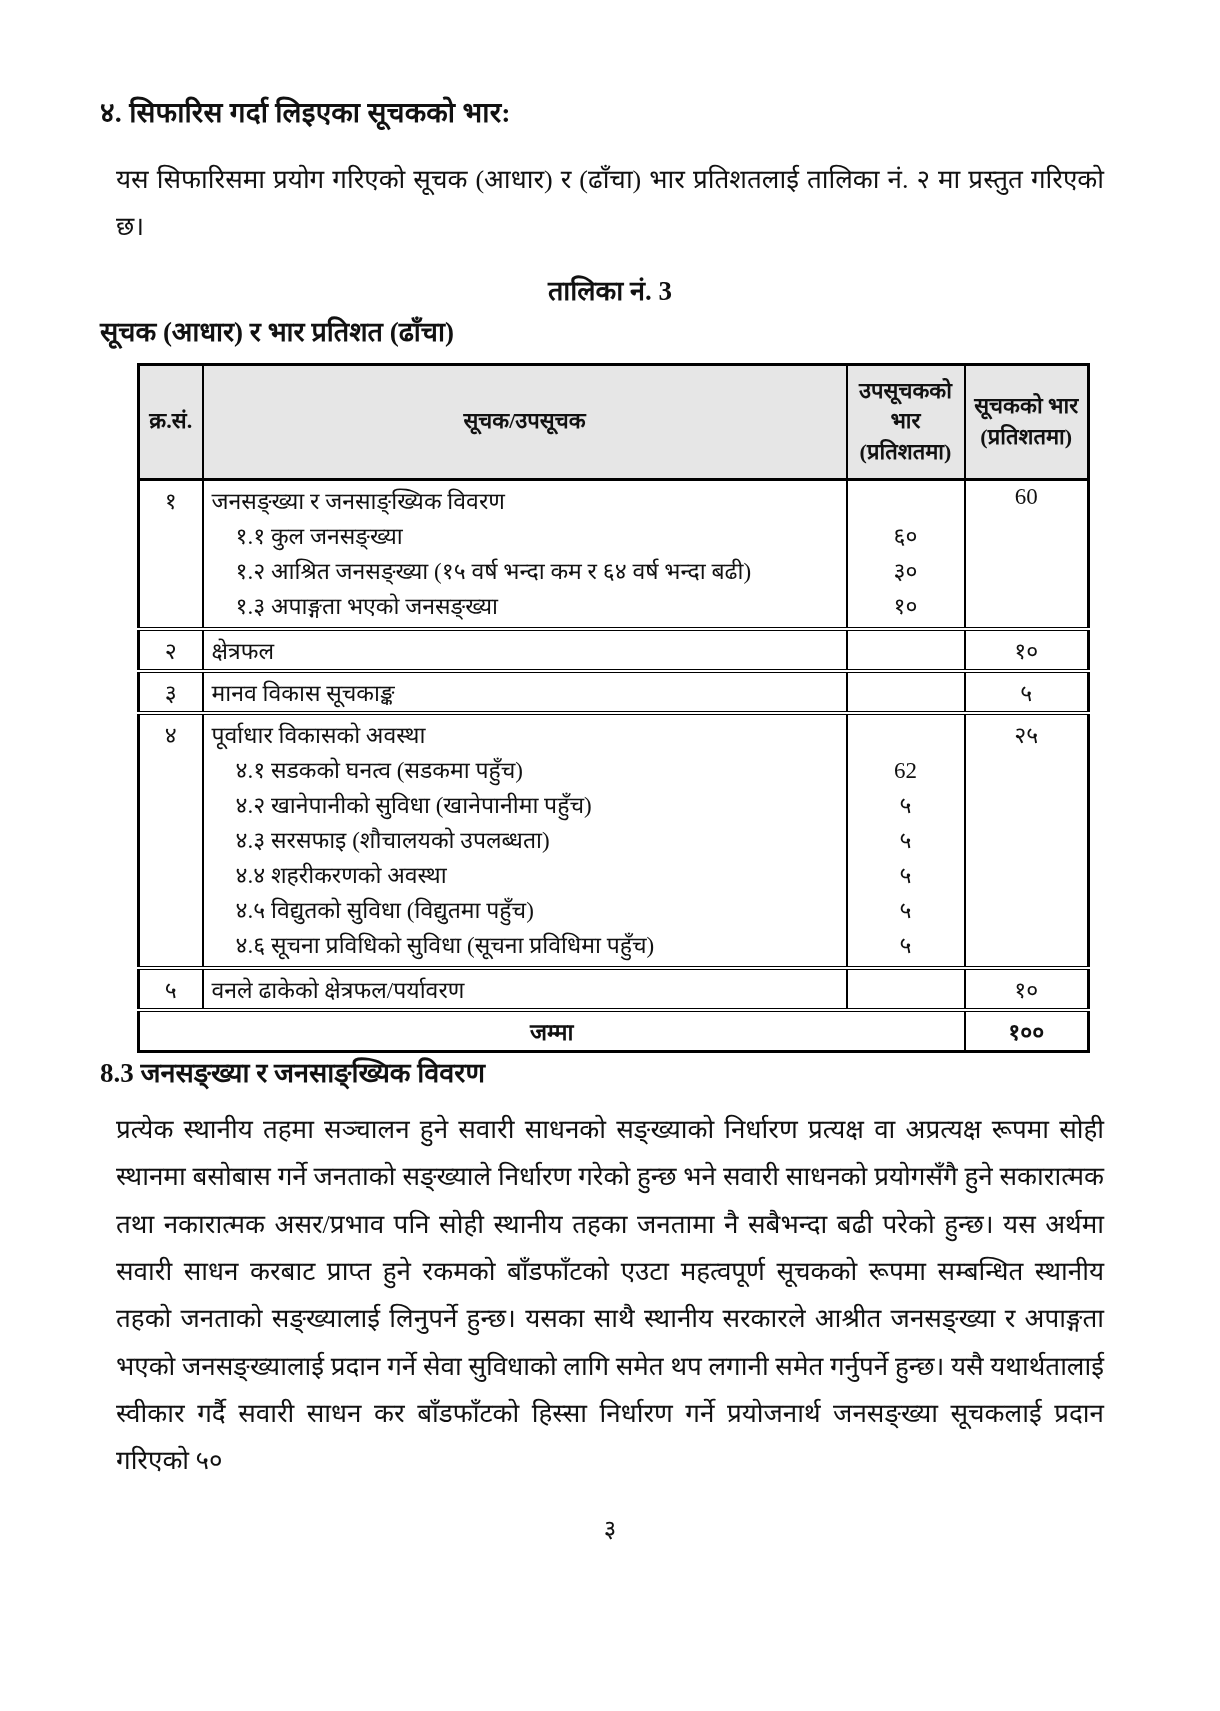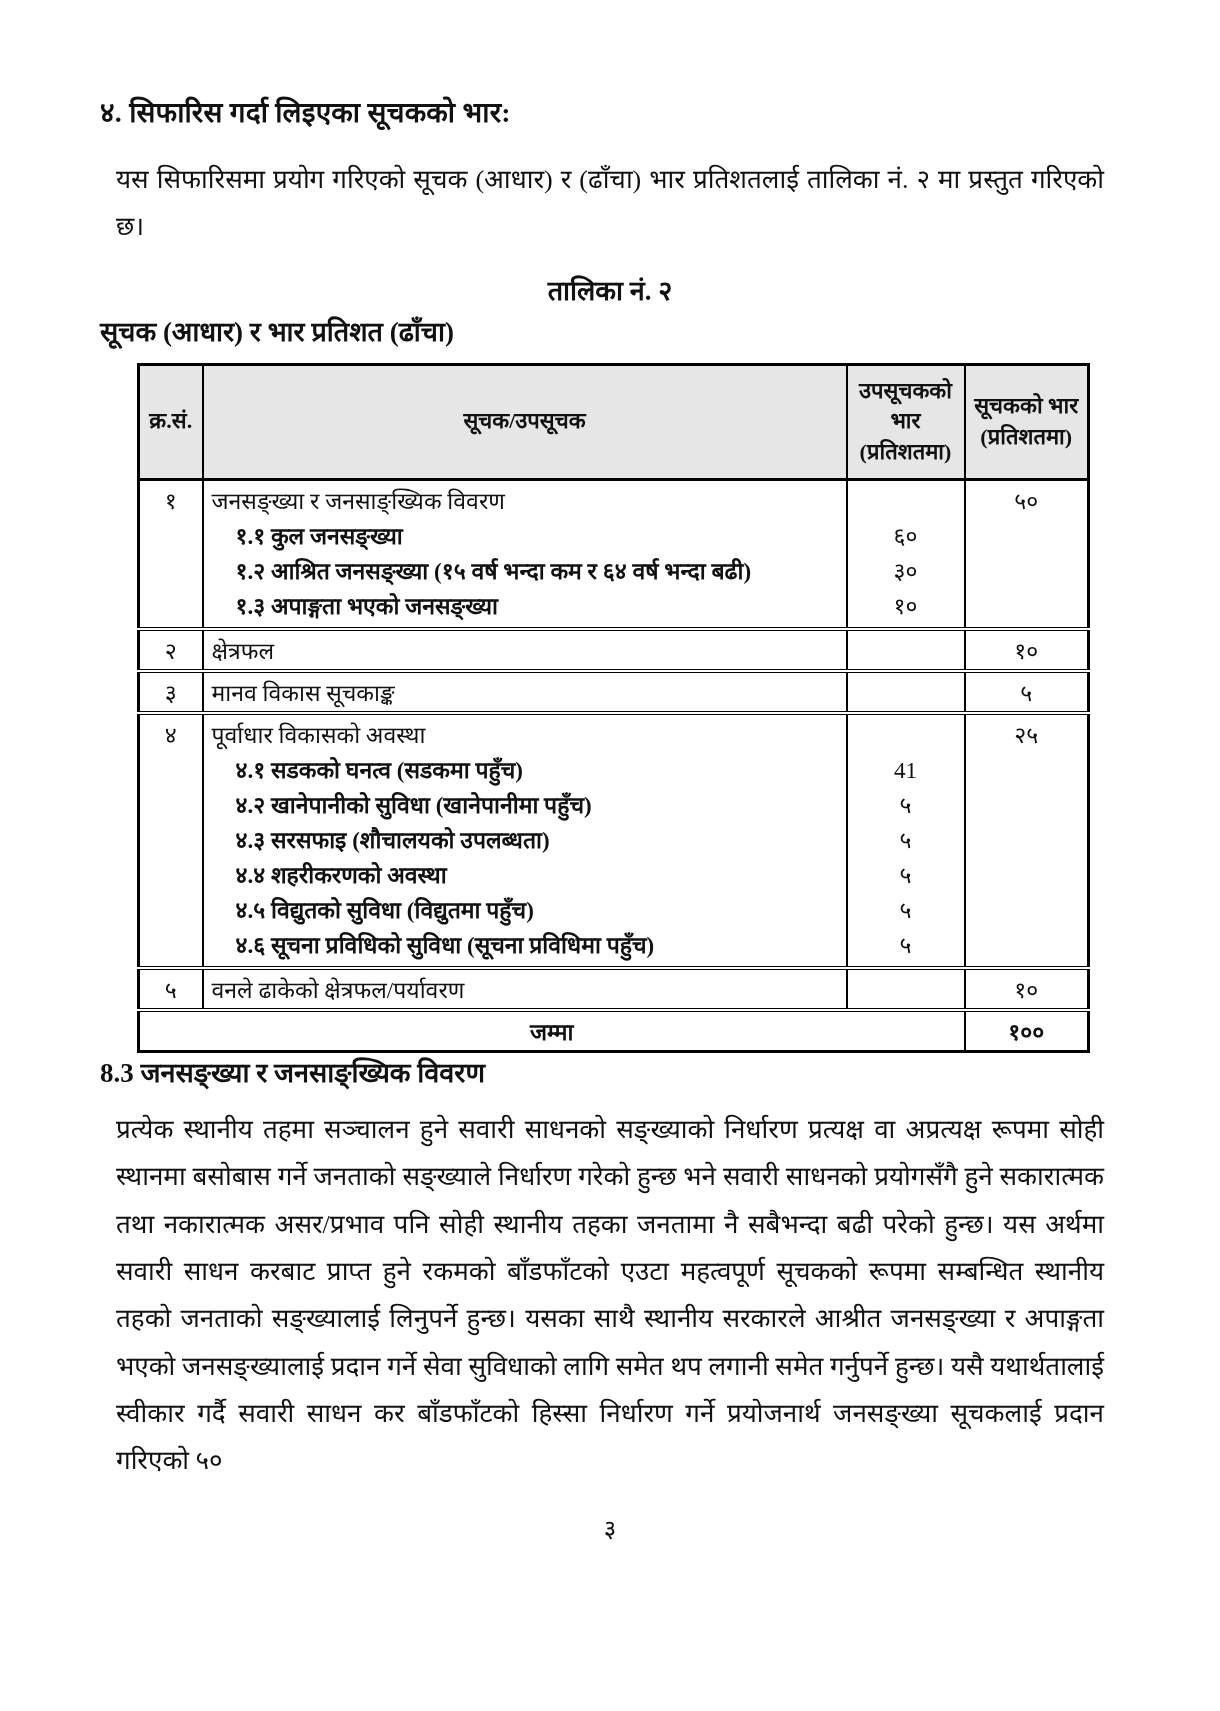--- a/index.html
+++ b/index.html
@@ -64,21 +64,21 @@
     font-size: 22px;
     line-height: 1.4;
     padding: 10px 2px;
     border-bottom: 3px solid #000;
   }
   tr.major > td { border-top: 4px double #000; }
   td.sn-cell { text-align: center; padding-top: 5px; }
   td.w-cell { text-align: center; padding-top: 5px; }
   td.simple { height: 36px; }
   .line { height: 35px; line-height: 35px; white-space: nowrap; }
-  .line.sub { padding-left: 24px; font-weight: bold; }
+  .line.sub { padding-left: 24px; }
   .sw-line { height: 35px; line-height: 35px; text-align: center; }
   tr.total-row td {
     border-top: 4px double #000;
     font-weight: bold;
     text-align: center;
     height: 40px;
     vertical-align: middle;
   }
   .sec5-heading {
     font-size: 28px;
@@ -97,21 +97,21 @@
   }
 </style>
 </head>
 <body>
 
 <div class="page">
 
   <div class="sec-heading">४. सिफारिस गर्दा लिइएका सूचकको भार:</div>
   <div class="body-para">यस सिफारिसमा प्रयोग गरिएको सूचक (आधार) र (ढाँचा) भार प्रतिशतलाई तालिका नं. २ मा प्रस्तुत गरिएको छ।</div>
 
-  <div class="tbl-title">तालिका नं. २</div>
+  <div class="tbl-title">तालिका नं. 3</div>
   <div class="tbl-subtitle">सूचक (आधार) र भार प्रतिशत (ढाँचा)</div>
 
   <table class="indicators">
     <colgroup>
       <col class="c-sn">
         <col class="c-ind">
         <col class="c-subw">
         <col class="c-w">
     </colgroup>
     <thead>
@@ -130,21 +130,21 @@
           <div class="line sub">१.१ कुल जनसङ्ख्या</div>
           <div class="line sub">१.२ आश्रित जनसङ्ख्या (१५ वर्ष भन्दा कम र ६४ वर्ष भन्दा बढी)</div>
           <div class="line sub">१.३ अपाङ्गता भएको जनसङ्ख्या</div>
         </td>
         <td>
           <div class="sw-line"></div>
           <div class="sw-line">६०</div>
           <div class="sw-line">३०</div>
           <div class="sw-line">१०</div>
         </td>
-        <td class="w-cell">५०</td>
+        <td class="w-cell">60</td>
       </tr>
       <tr class="major">
         <td class="sn-cell simple">२</td>
         <td class="simple">क्षेत्रफल</td>
         <td class="simple"></td>
         <td class="w-cell simple">१०</td>
       </tr>
       <tr class="major">
         <td class="sn-cell simple">३</td>
         <td class="simple">मानव विकास सूचकाङ्क</td>
@@ -157,21 +157,21 @@
           <div class="line">पूर्वाधार विकासको अवस्था</div>
           <div class="line sub">४.१ सडकको घनत्व (सडकमा पहुँच)</div>
           <div class="line sub">४.२ खानेपानीको सुविधा (खानेपानीमा पहुँच)</div>
           <div class="line sub">४.३ सरसफाइ (शौचालयको उपलब्धता)</div>
           <div class="line sub">४.४ शहरीकरणको अवस्था</div>
           <div class="line sub">४.५ विद्युतको सुविधा (विद्युतमा पहुँच)</div>
           <div class="line sub">४.६ सूचना प्रविधिको सुविधा (सूचना प्रविधिमा पहुँच)</div>
         </td>
         <td>
           <div class="sw-line"></div>
-          <div class="sw-line">41</div>
+          <div class="sw-line">62</div>
           <div class="sw-line">५</div>
           <div class="sw-line">५</div>
           <div class="sw-line">५</div>
           <div class="sw-line">५</div>
           <div class="sw-line">५</div>
         </td>
         <td class="w-cell">२५</td>
       </tr>
       <tr class="major">
         <td class="sn-cell simple">५</td>

